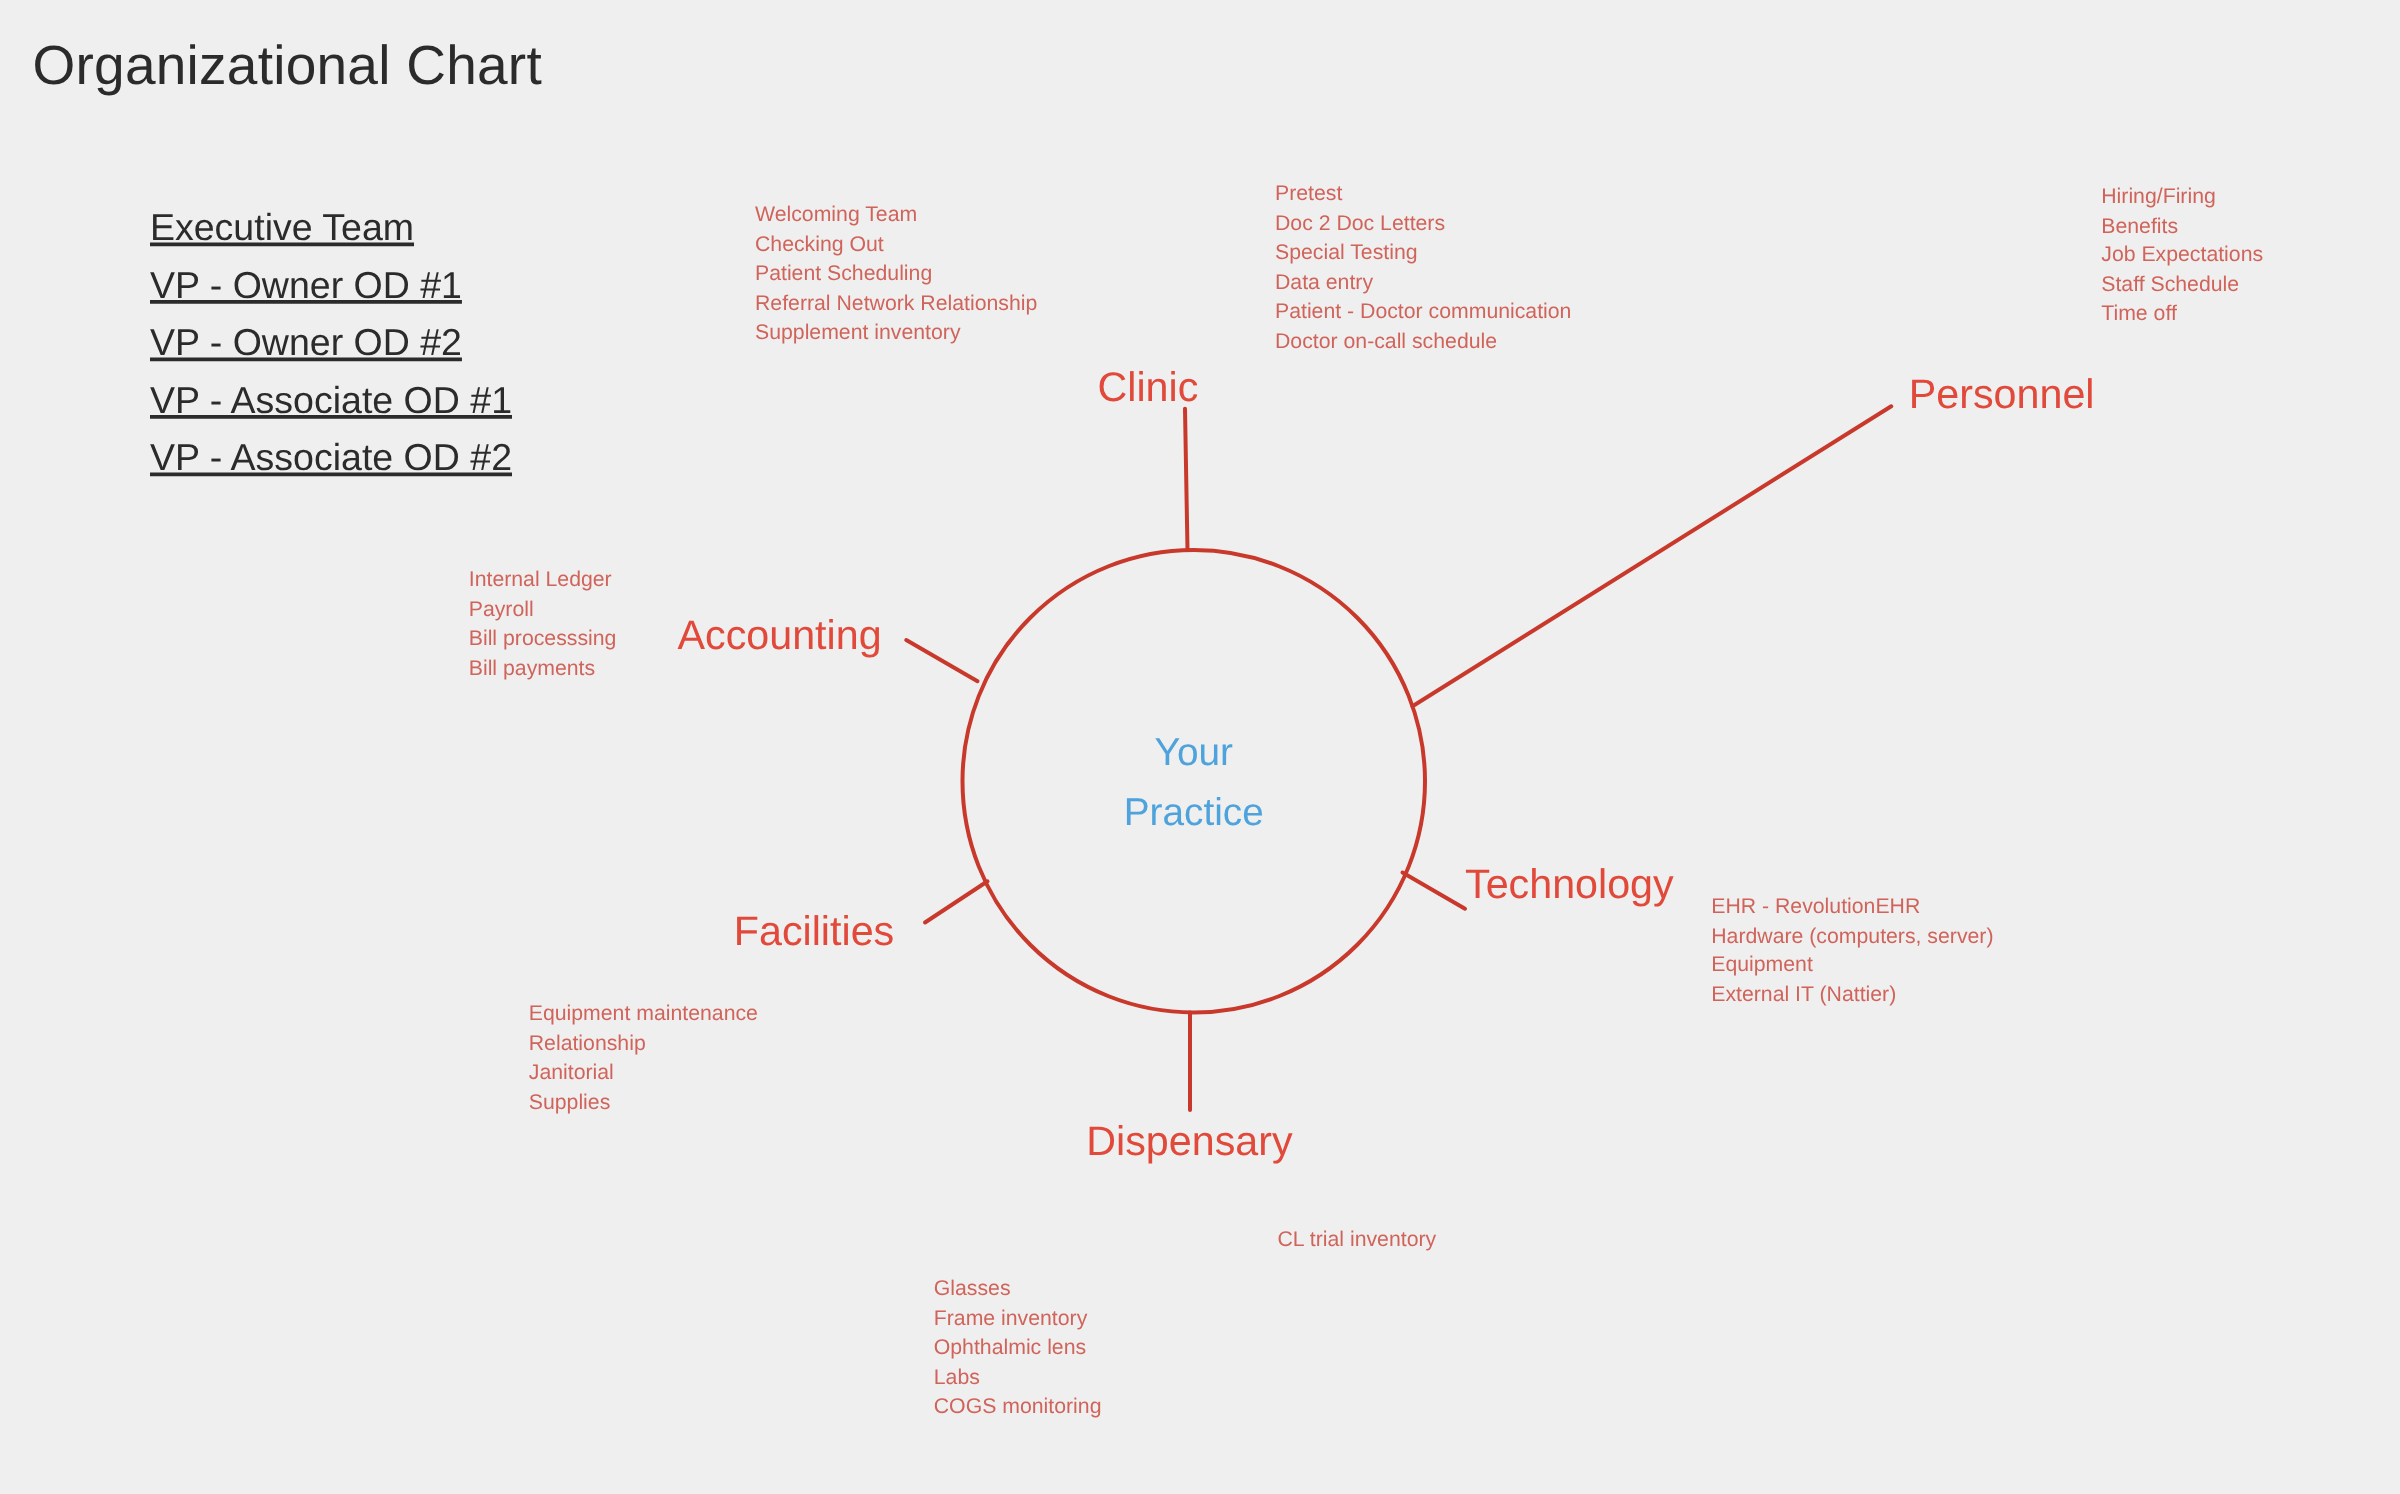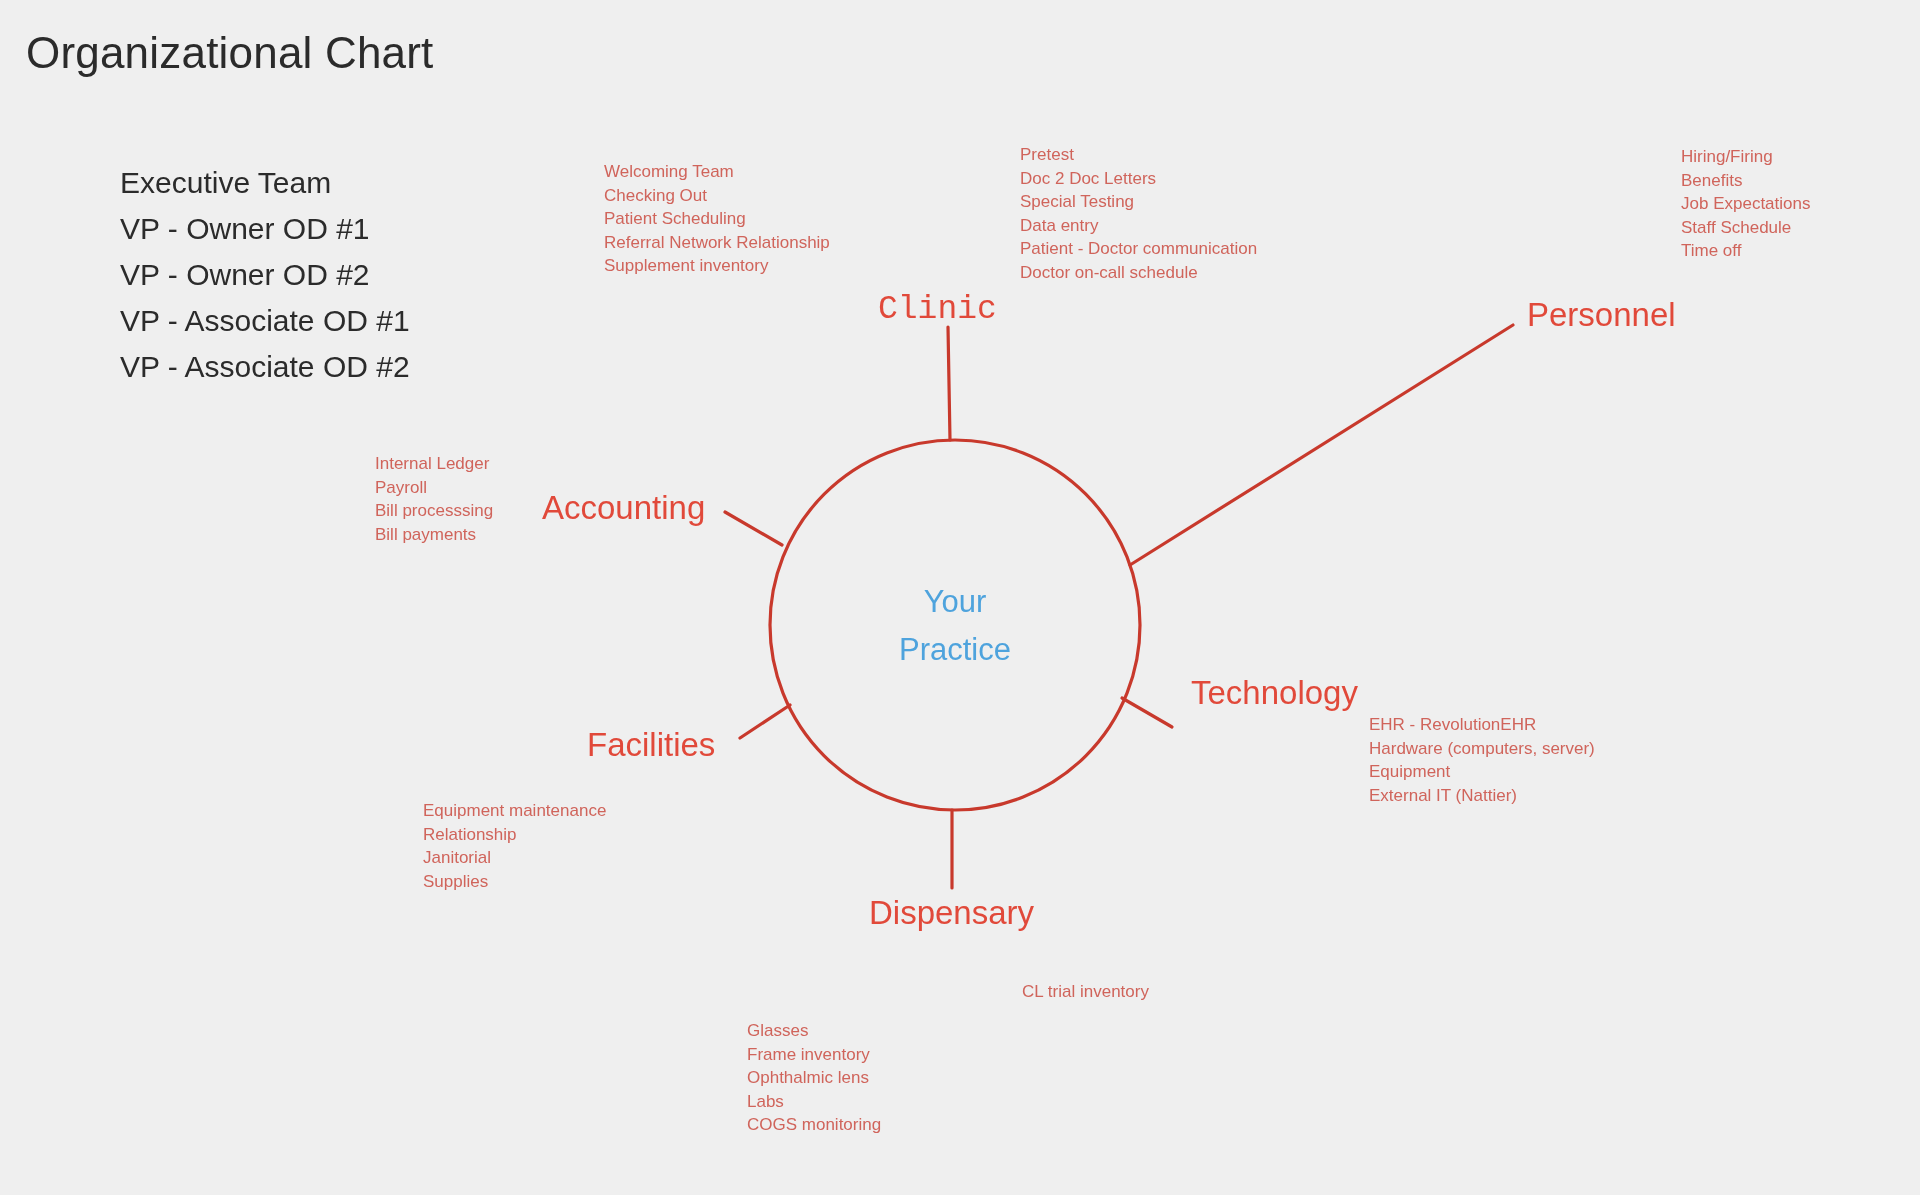--- a/index.html
+++ b/index.html
@@ -35,21 +35,21 @@
   
   #exec-block {
     position: absolute;
     left: 120px;
     top: 160px;
     color: #2b2b2b;
     font-size: 30px;
     line-height: 46px;
     white-space: nowrap;
   }
-  #exec-block div { white-space: nowrap; }
+  #exec-block div { white-space: nowrap; text-decoration: underline; }
 
   
   #lines {
     position: absolute;
     left: 0;
     top: 0;
     width: 1920px;
     height: 1195px;
   }
 
@@ -66,24 +66,24 @@
     pointer-events: none;
   }
 
   
   .branch-label {
     position: absolute;
     color: #e1493a;
     font-size: 33px;
     white-space: nowrap;
   }
-  #branch-clinic      { left: 878px;  top: 291px; font-family: Liberation Mono, monospace; }
+  #branch-clinic      { left: 878px;  top: 291px; }
   #branch-personnel   { left: 1527px; top: 296px; }
   #branch-accounting  { left: 542px;  top: 489px; }
-  #branch-technology  { left: 1172px; top: 674px; margin-left: 19px; }
+  #branch-technology  { left: 1172px; top: 688px; }
   #branch-facilities  { left: 587px;  top: 726px; }
   #branch-dispensary  { left: 869px;  top: 894px; }
 
   
   .detail-list {
     position: absolute;
     color: #d0645b;
     font-size: 17px;
     line-height: 23.5px;
     white-space: nowrap;

